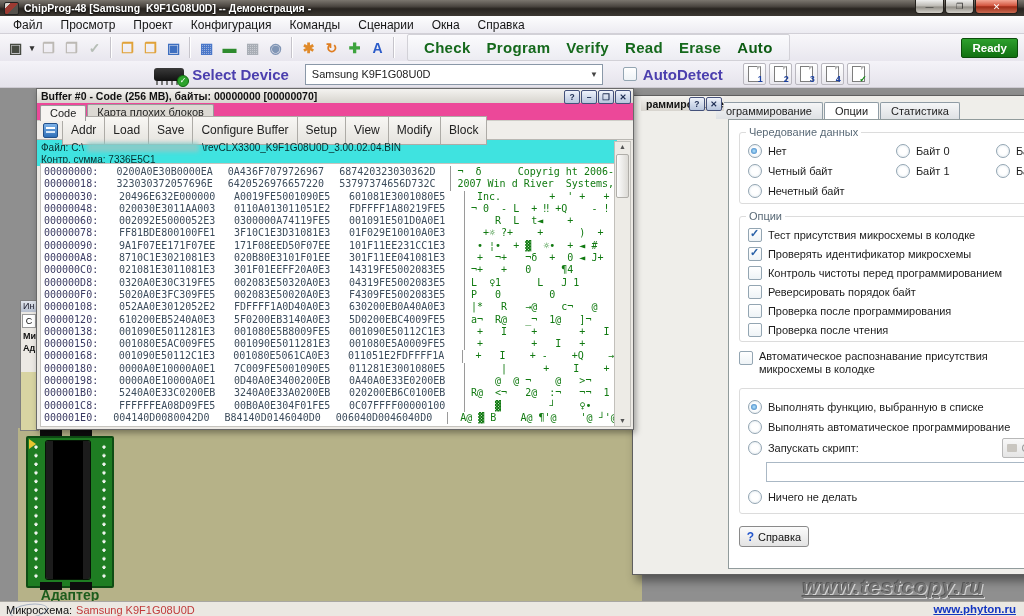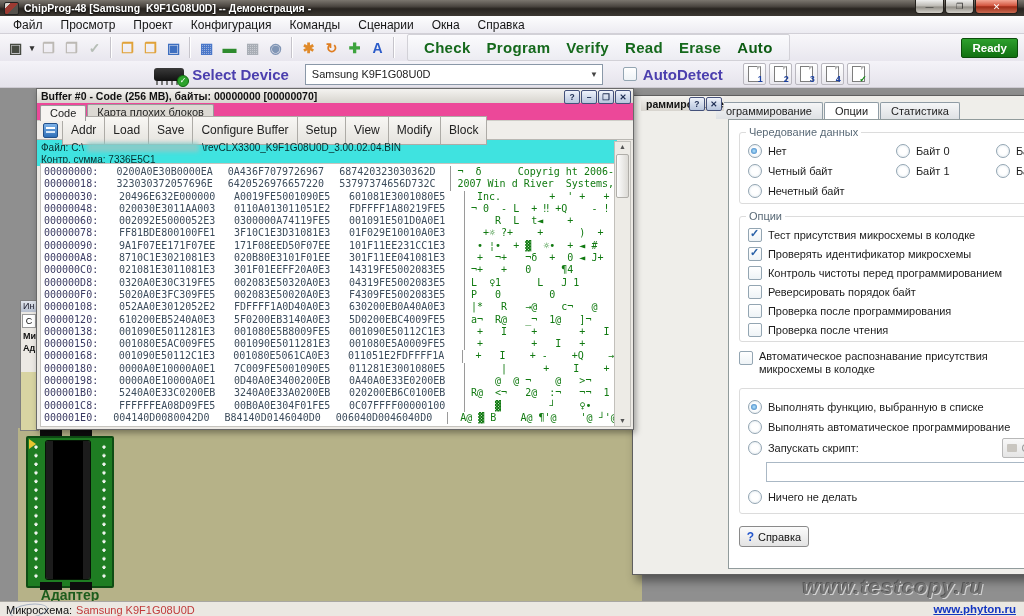--- a/index.html
+++ b/index.html
@@ -148,21 +148,21 @@
   .scombo::after{content:"▼";position:absolute;right:4px;top:4px;font-size:8px;color:#666;}
   .helpbtn{margin-top:12px;width:68px;height:19px;border:1px solid #8a8a8a;border-radius:3px;font-size:11px;color:#111;
     background:linear-gradient(#fbfbfb,#e3e3e3);display:flex;align-items:center;justify-content:center;gap:4px;}
   .helpbtn .q{color:#2255cc;font-weight:800;font-size:12px;}
   .ow-scroll{flex:0 0 15px;background:#f1f0ed;border-left:1px solid #d5d3cf;display:flex;flex-direction:column;align-items:center;position:relative;}
   .ow-thumb{position:absolute;top:205px;left:1px;right:1px;height:58px;background:linear-gradient(90deg,#fdfdfd,#e0dfdb);
     border:1px solid #b5b3ae;border-radius:2px;display:flex;align-items:center;justify-content:center;color:#9a9a9a;font-size:8px;}
   .ow-thumb::after{content:"≡";}
   
   .wm1{position:absolute;right:40px;top:488px;font-size:21px;font-weight:800;font-style:italic;color:#747474;
-    text-shadow:1px 1px 0 #d2d2d2,-1px -1px 0 #585858;letter-spacing:1px;z-index:20;}
+    text-shadow:1px 1px 0 #d2d2d2,-1px -1px 0 #585858;letter-spacing:1px;z-index:20;text-decoration:underline;}
   .statusbar{position:absolute;left:0;right:0;top:601px;height:15px;background:#ebe8e2;border-top:1px solid #a9a7a2;
     display:flex;align-items:center;padding-left:6px;font-size:11px;z-index:30;}
   .chipval{color:#c03a3a;margin-left:4px;}
   .wm2{position:absolute;right:8px;top:1px;color:#1436c0;font-weight:bold;font-size:11.5px;text-decoration:underline;}
   .globe{position:absolute;left:10px;top:2px;width:36px;height:12px;border:1px solid rgba(70,100,150,.4);border-radius:50%;transform:rotate(-8deg);}
 </style>
 </head>
 <body>
 
 <div id="root">

